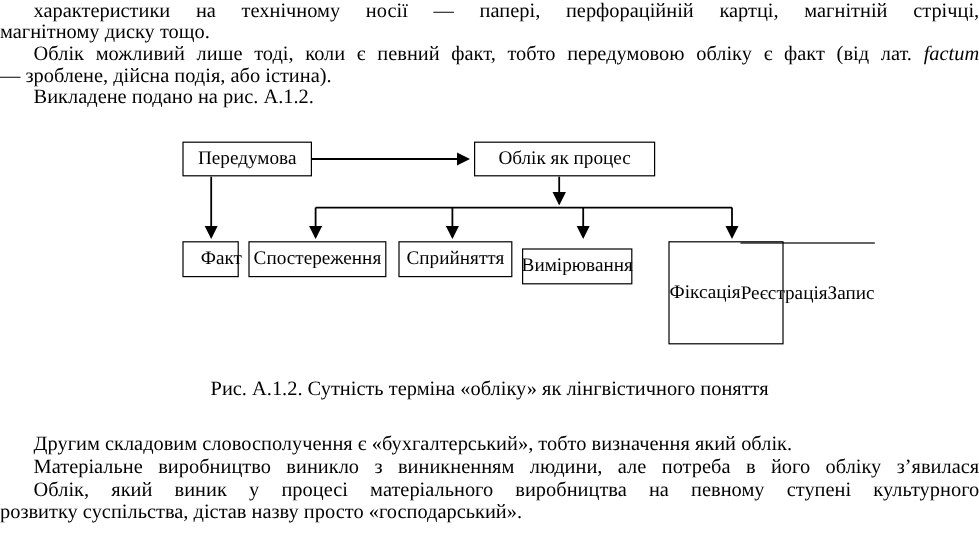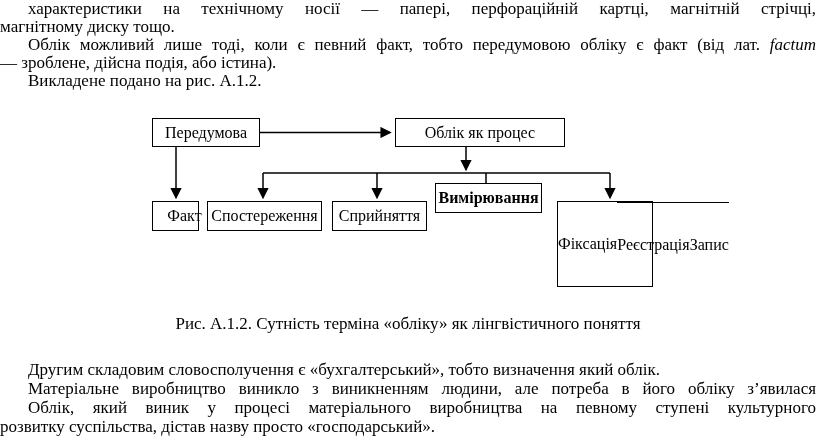--- a/index.html
+++ b/index.html
@@ -21,25 +21,25 @@
 
   
   .caption{position:absolute;top:314px;left:0;width:816px;text-align:center;
            font-size:17px;line-height:20px;}
 
   
   .box{position:absolute;box-sizing:border-box;border:1.5px solid #000;background:#fff;
        display:flex;align-items:center;justify-content:center;
        font-size:16px;line-height:1;text-align:left;}
   .b-peredumova{left:152px;top:118px;width:108px;height:29px;}
-  .b-oblik{left:395px;top:118px;width:170px;height:29px;}
+  .b-oblik{left:395px;top:118px;width:151px;height:29px;}
   .b-fakt{left:152px;top:201px;width:47px;height:30px;padding-left:18px;}
   .b-sposter{left:207px;top:201px;width:115px;height:30px;}
   .b-spryin{left:332px;top:201px;width:95px;height:30px;}
-  .b-vymir{left:435px;top:183px;width:107px;height:30px;font-weight:bold;}
+  .b-vymir{left:435px;top:207px;width:92px;height:30px;}
   .b-fiks-stack{left:557px;top:201px;width:96px;height:86px;
        align-items:stretch;justify-content:flex-start;padding:0;}
   .fiks-row{flex:1;display:flex;align-items:center;justify-content:center;}
   .fiks-row + .fiks-row{border-top:1.5px solid #000;}
 
   .arrows{position:absolute;left:0;top:0;width:816px;height:446px;pointer-events:none;}
 </style>
 </head>
 <body>
 

